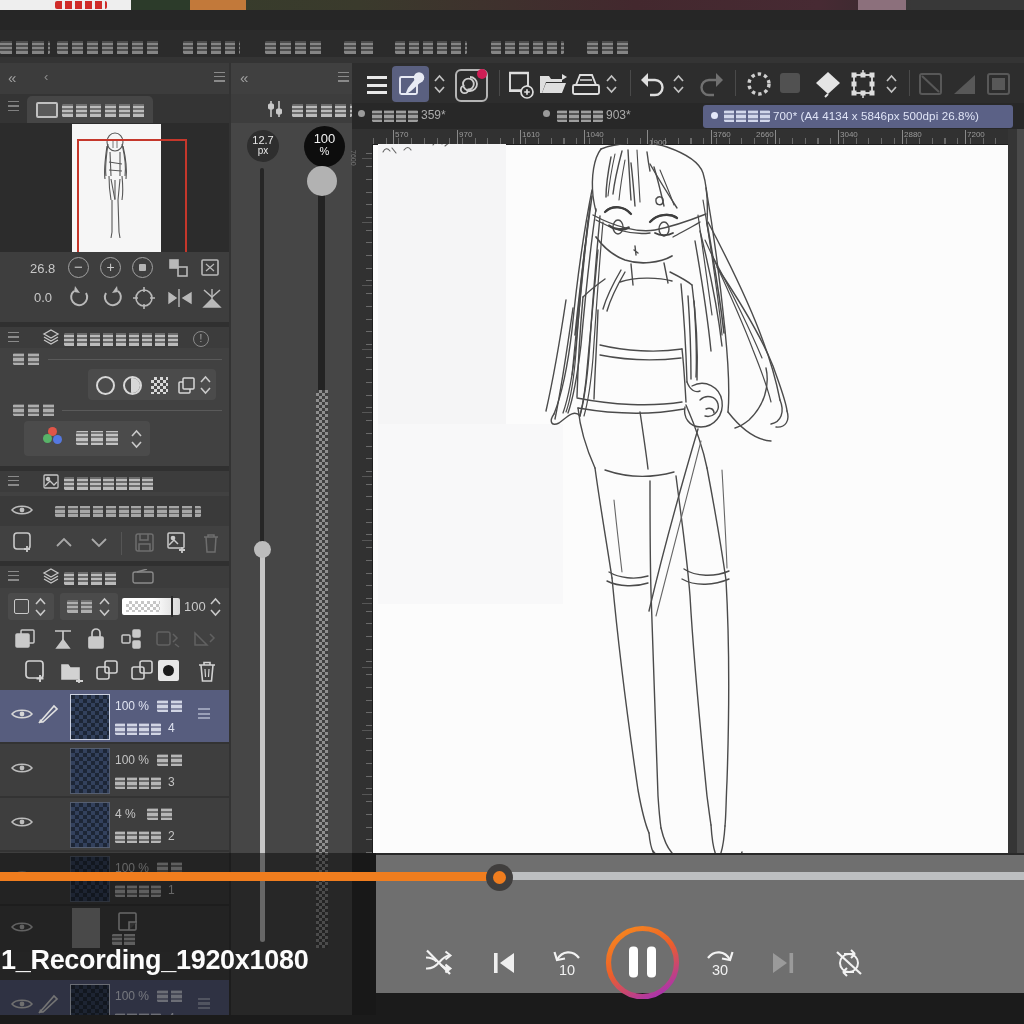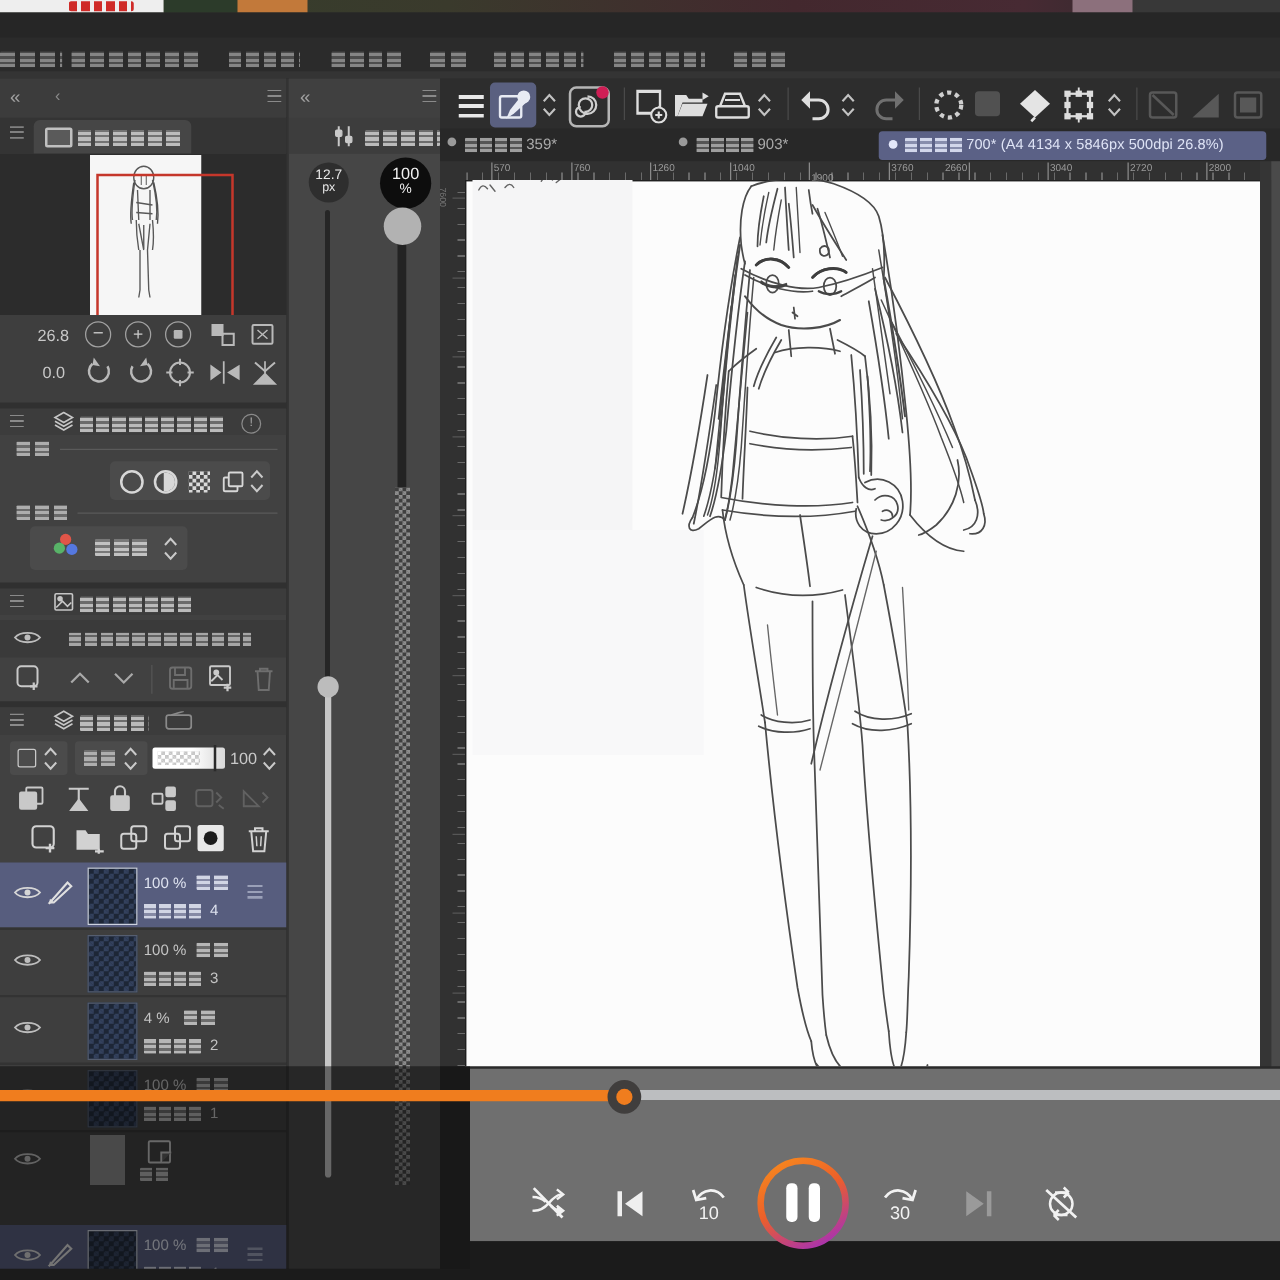--- a/index.html
+++ b/index.html
@@ -522,37 +522,37 @@
 <div class="a" style="left:703px;top:105px;width:310px;height:23px;background:#5b6186;border-radius:3px"></div>
 <div class="a" style="left:711px;top:112px;width:7px;height:7px;background:#e4e8fa;border-radius:50%"></div>
 <div class="jt" style="left:724px;top:110px;width:46px;height:12px;background:repeating-linear-gradient(90deg,#dfe4f6 0 10px,transparent 10px 12px)"></div>
 <div class="a" style="left:773px;top:109px;font-size:11.6px;color:#dfe4f6;letter-spacing:.1px">700* (A4 4134 x 5846px 500dpi 26.8%)</div>
 
 <div class="a" style="left:352px;top:129px;width:656px;height:15px;background:#313131;border-bottom:1px solid #1f1f1f"></div>
 <div class="a" style="left:373px;top:138px;width:635px;height:6px;background:repeating-linear-gradient(90deg,#6a6a6a 0 1px,transparent 1px 12.7px)"></div>
 <div class="a" style="left:393px;top:130px;width:1px;height:14px;background:#8a8a8a"></div>
 <div class="a" style="left:395px;top:130px;font-size:8px;color:#9a9a9a">570</div>
 <div class="a" style="left:457px;top:130px;width:1px;height:14px;background:#8a8a8a"></div>
-<div class="a" style="left:459px;top:130px;font-size:8px;color:#9a9a9a">760</div>
+<div class="a" style="left:459px;top:130px;font-size:8px;color:#9a9a9a">970</div>
 <div class="a" style="left:520px;top:130px;width:1px;height:14px;background:#8a8a8a"></div>
-<div class="a" style="left:522px;top:130px;font-size:8px;color:#9a9a9a">1260</div>
+<div class="a" style="left:522px;top:130px;font-size:8px;color:#9a9a9a">1610</div>
 <div class="a" style="left:584px;top:130px;width:1px;height:14px;background:#8a8a8a"></div>
 <div class="a" style="left:586px;top:130px;font-size:8px;color:#9a9a9a">1040</div>
 <div class="a" style="left:647px;top:130px;width:1px;height:14px;background:#8a8a8a"></div>
 <div class="a" style="left:649px;top:138px;font-size:8px;color:#9a9a9a">1900</div>
 <div class="a" style="left:711px;top:130px;width:1px;height:14px;background:#8a8a8a"></div>
 <div class="a" style="left:713px;top:130px;font-size:8px;color:#9a9a9a">3760</div>
 <div class="a" style="left:775px;top:130px;width:1px;height:14px;background:#8a8a8a"></div>
 <div class="a" style="left:756px;top:130px;font-size:8px;color:#9a9a9a">2660</div>
 <div class="a" style="left:838px;top:130px;width:1px;height:14px;background:#8a8a8a"></div>
 <div class="a" style="left:840px;top:130px;font-size:8px;color:#9a9a9a">3040</div>
 <div class="a" style="left:902px;top:130px;width:1px;height:14px;background:#8a8a8a"></div>
-<div class="a" style="left:904px;top:130px;font-size:8px;color:#9a9a9a">2720</div>
+<div class="a" style="left:904px;top:130px;font-size:8px;color:#9a9a9a">2880</div>
 <div class="a" style="left:965px;top:130px;width:1px;height:14px;background:#8a8a8a"></div>
-<div class="a" style="left:967px;top:130px;font-size:8px;color:#9a9a9a">2800</div>
+<div class="a" style="left:967px;top:130px;font-size:8px;color:#9a9a9a">7200</div>
 <div class="a" style="left:352px;top:144px;width:20px;height:709px;background:#313131;border-right:1px solid #1f1f1f"></div>
 <div class="a" style="left:366px;top:146px;width:6px;height:707px;background:repeating-linear-gradient(0deg,#6a6a6a 0 1px,transparent 1px 12.7px)"></div>
 <div class="a" style="left:362px;top:158px;width:10px;height:1px;background:#565656"></div>
 <div class="a" style="left:362px;top:222px;width:10px;height:1px;background:#565656"></div>
 <div class="a" style="left:362px;top:285px;width:10px;height:1px;background:#565656"></div>
 <div class="a" style="left:362px;top:349px;width:10px;height:1px;background:#565656"></div>
 <div class="a" style="left:362px;top:412px;width:10px;height:1px;background:#565656"></div>
 <div class="a" style="left:362px;top:476px;width:10px;height:1px;background:#565656"></div>
 <div class="a" style="left:362px;top:540px;width:10px;height:1px;background:#565656"></div>
 <div class="a" style="left:362px;top:603px;width:10px;height:1px;background:#565656"></div>
@@ -708,20 +708,21 @@
 <div class="a" style="left:0;top:853px;width:376px;height:171px;background:rgba(8,8,8,.5)"></div>
 <div class="a" style="left:376px;top:855px;width:648px;height:138px;background:#6f6f6f"></div>
 <div class="a" style="left:376px;top:993px;width:648px;height:31px;background:#1b1b1b"></div>
 <div class="a" style="left:0;top:1015px;width:376px;height:9px;background:#1b1b1b"></div>
 
 <div class="a" style="left:0;top:872px;width:489px;height:9px;background:#f07d1e"></div>
 <div class="a" style="left:510px;top:872px;width:514px;height:8px;background:#bcbec0"></div>
 <div class="a" style="left:486px;top:864px;width:27px;height:27px;background:#403e3d;border-radius:50%"></div>
 <div class="a" style="left:493px;top:871px;width:13px;height:13px;background:#f07d1e;border-radius:50%"></div>
 
+<div class="a" style="left:1px;top:945px;font-size:27px;font-weight:bold;color:#fcfcfc;letter-spacing:-0.3px">1_Recording_1920x1080</div>
 
 <svg class="a" style="left:425px;top:948px" width="30" height="30" viewBox="0 0 30 30">
  <g fill="none" stroke="#f2f2f2" stroke-width="2">
   <path d="M1,20.5 C7,21 11,18 14,14.5 C17,11 20,8 24,7.5"></path>
   <path d="M1,9.5 C6,9.5 9,11 11.5,13.5"></path>
   <path d="M16,17 C18.5,19.5 21,20.5 24,20.5"></path>
   <path d="M20.5,3.5 L25.5,7.5 L20.5,11.5"></path>
   <path d="M20.5,16.5 L25.5,20.5 L20.5,24.5" fill="#f2f2f2"></path>
   <path d="M2,2.5 L25,26" stroke-width="2.2"></path>
  </g>

